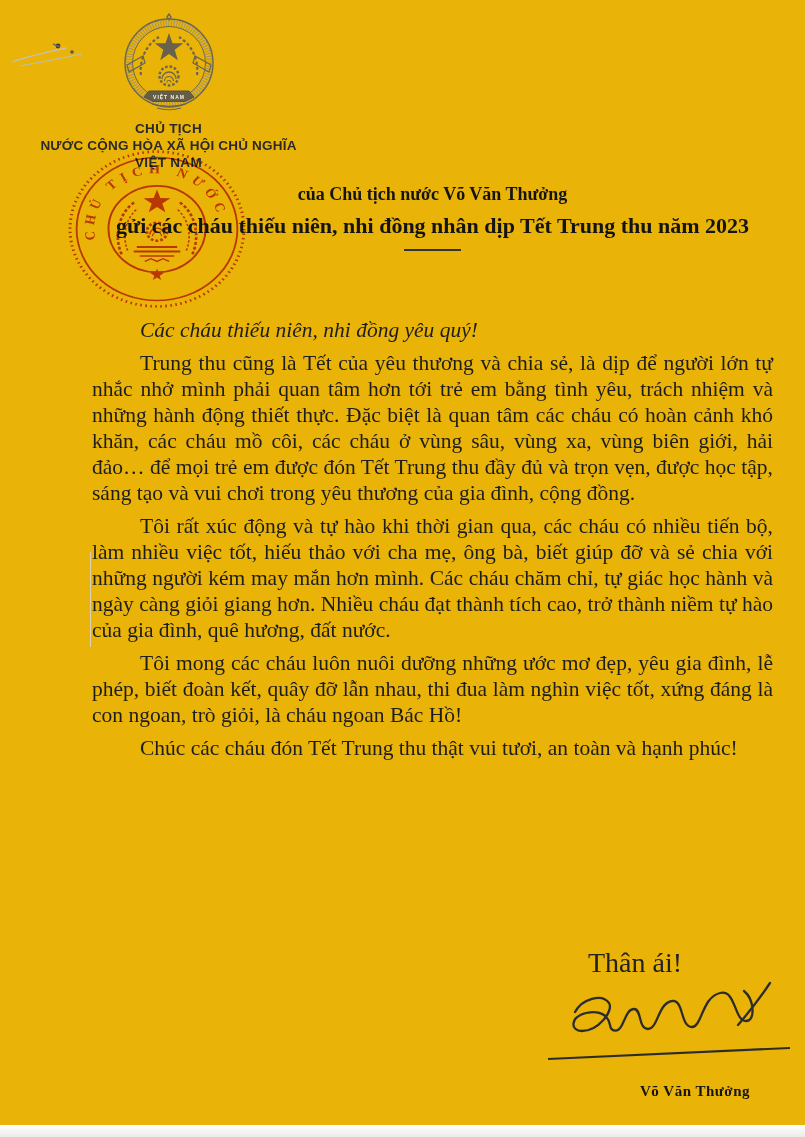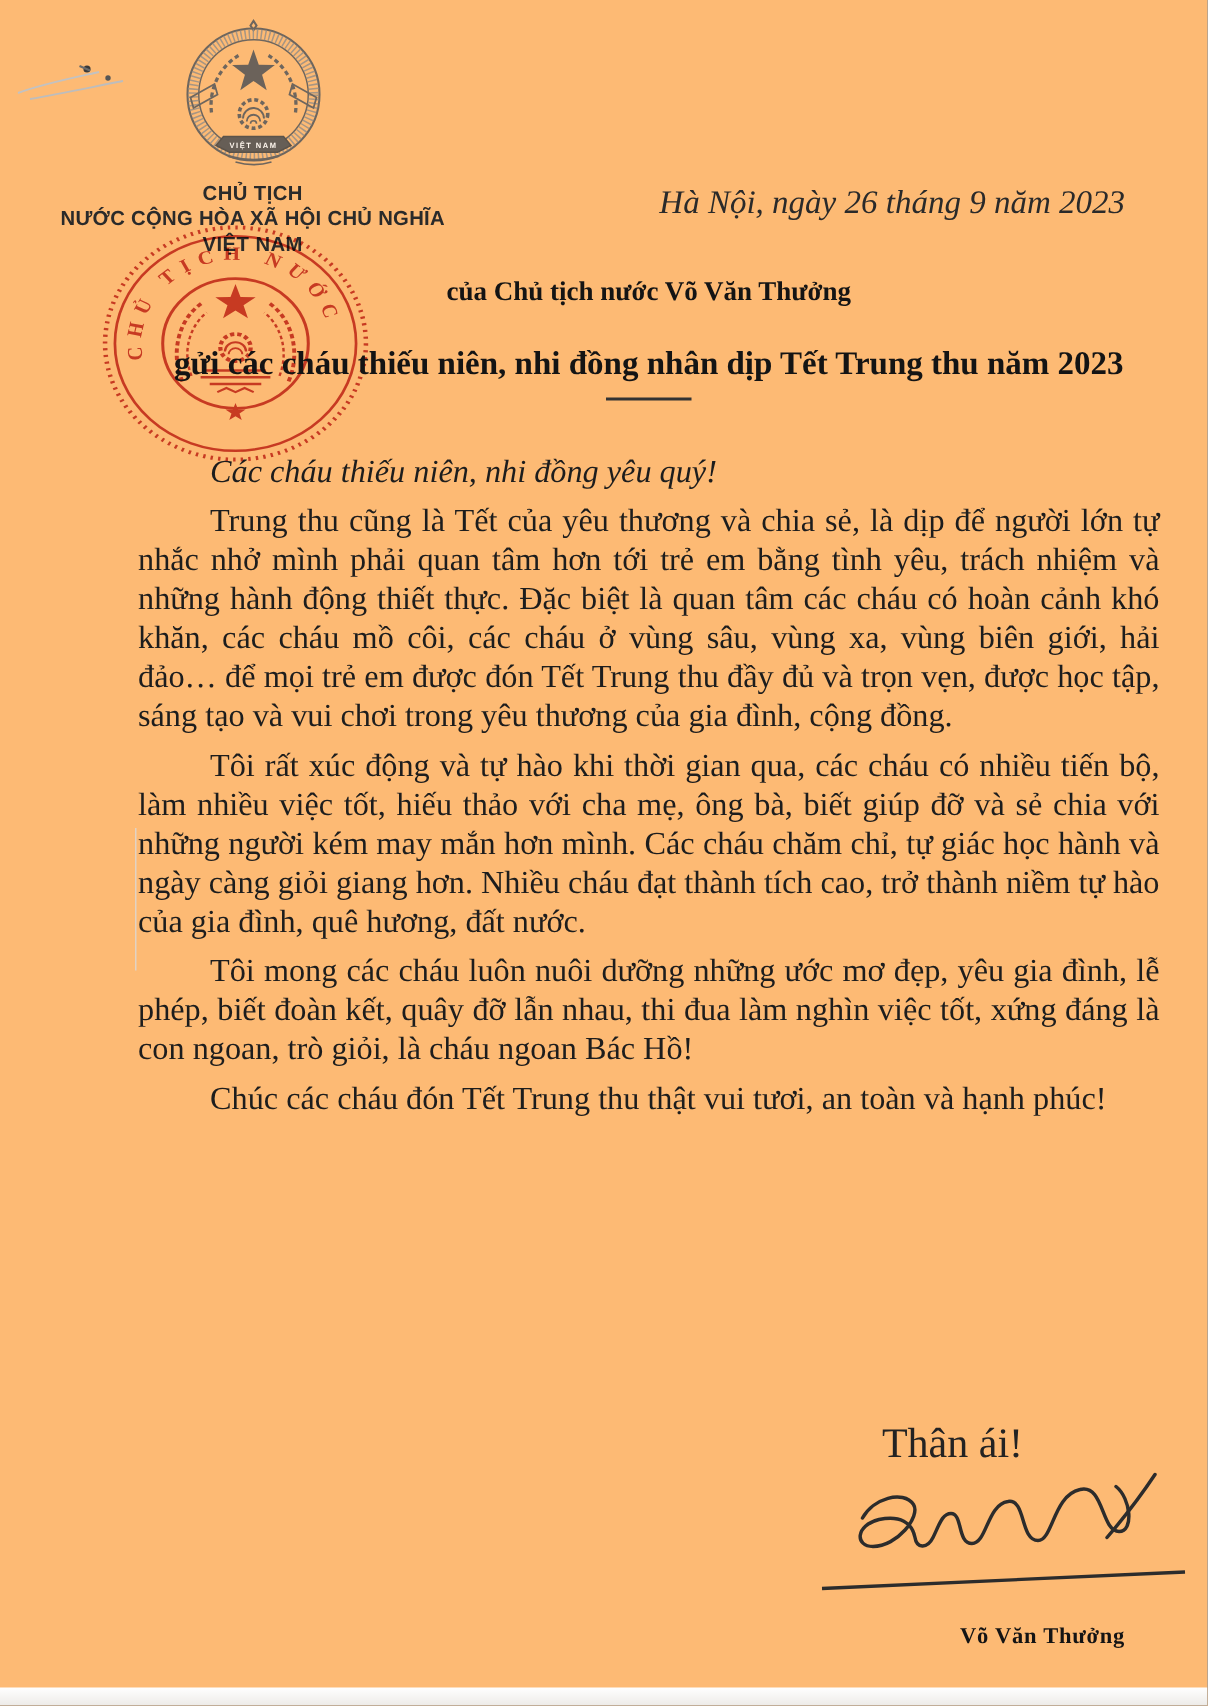--- a/index.html
+++ b/index.html
@@ -1,20 +1,20 @@
 <!DOCTYPE html>
 <html><head>
 <meta charset="utf-8">
 <style>
   html,body{margin:0;padding:0;background:#888;}
   .page{
     position:relative;
     width:805px;height:1137px;
     margin:0 auto;
-    background:#fdba74;
+    background:#eab308;
     font-family:"Liberation Serif", serif;
     color:#1d1d1d;
     overflow:hidden;
   }
   
   .letterhead{
     position:absolute;left:36px;top:12px;width:265px;
     text-align:center;
   }
   .emblem{display:block;margin:0 auto 6px auto;opacity:.88;}
@@ -37,30 +37,30 @@
     font-style:italic;font-size:22px;white-space:nowrap;
     color:#2a2a2a;
   }
   
   .title-block{
     position:absolute;left:92px;top:174px;width:681px;
     text-align:center;font-weight:bold;color:#141414;
   }
   .title-main{font-size:26px;line-height:30px;letter-spacing:1px;}
   .title-sub{font-size:18px;line-height:26px;margin-top:7px;}
-  .title-sub2{font-size:22px;line-height:26px;margin-top:22px;}
+  .title-sub2{font-size:22px;line-height:26px;margin-top:6px;}
   .title-divider{
     width:57px;height:2px;background:#333;margin:10px auto 0 auto;
   }
   
   .body-block{
     position:absolute;left:92px;top:301px;width:681px;
     font-size:21.5px;line-height:26px;text-align:justify;
   }
-  .body-block p{margin:0 0 0 0;padding:0;text-indent:48px;}
+  .body-block p{margin:16px 0 0 0;padding:0;text-indent:48px;}
   .body-block p + p{margin-top:7px;}
   .salutation{font-style:italic;margin-bottom:8px;text-indent:48px;}
   
   .valediction{
     position:absolute;top:947px;left:540px;width:190px;
     text-align:center;font-size:28px;color:#232323;
   }
   .signature{position:absolute;left:530px;top:975px;}
   .signer{
     position:absolute;top:1083px;left:520px;width:230px;
@@ -150,21 +150,20 @@
     </defs>
     <text font-family="Liberation Serif, serif" font-size="14" font-weight="bold" fill="#c5403a" letter-spacing="6">
       <textPath href="#seal-ring-path" startOffset="4%">CHỦ TỊCH NƯỚC</textPath>
     </text>
 
     <polygon points="90,134 91.65,138.73 96.66,138.84 92.66,141.87 94.11,146.66 90,143.8 85.89,146.66 87.34,141.87 83.34,138.84 88.35,138.73" fill="#c5403a"></polygon>
 
     <polygon points="90,46 93.3,55.5 103.3,55.7 95.3,61.7 98.2,71.3 90,65.6 81.8,71.3 84.7,61.7 76.7,55.7 86.7,55.5" fill="#c5403a"></polygon>
   </svg>
 
-  <div class="dateline">Hà Nội, ngày 26 tháng 9 năm 2023</div>
 
   <div class="title-block">
     <div class="title-sub">của Chủ tịch nước Võ Văn Thưởng</div>
     <div class="title-sub2">gửi các cháu thiếu niên, nhi đồng nhân dịp Tết Trung thu năm 2023</div>
     <div class="title-divider"></div>
   </div>
 
   <div class="body-block">
     <p class="salutation">Các cháu thiếu niên, nhi đồng yêu quý!</p>
     <p>Trung thu cũng là Tết của yêu thương và chia sẻ, là dịp để người lớn tự nhắc nhở mình phải quan tâm hơn tới trẻ em bằng tình yêu, trách nhiệm và những hành động thiết thực. Đặc biệt là quan tâm các cháu có hoàn cảnh khó khăn, các cháu mồ côi, các cháu ở vùng sâu, vùng xa, vùng biên giới, hải đảo… để mọi trẻ em được đón Tết Trung thu đầy đủ và trọn vẹn, được học tập, sáng tạo và vui chơi trong yêu thương của gia đình, cộng đồng.</p>

